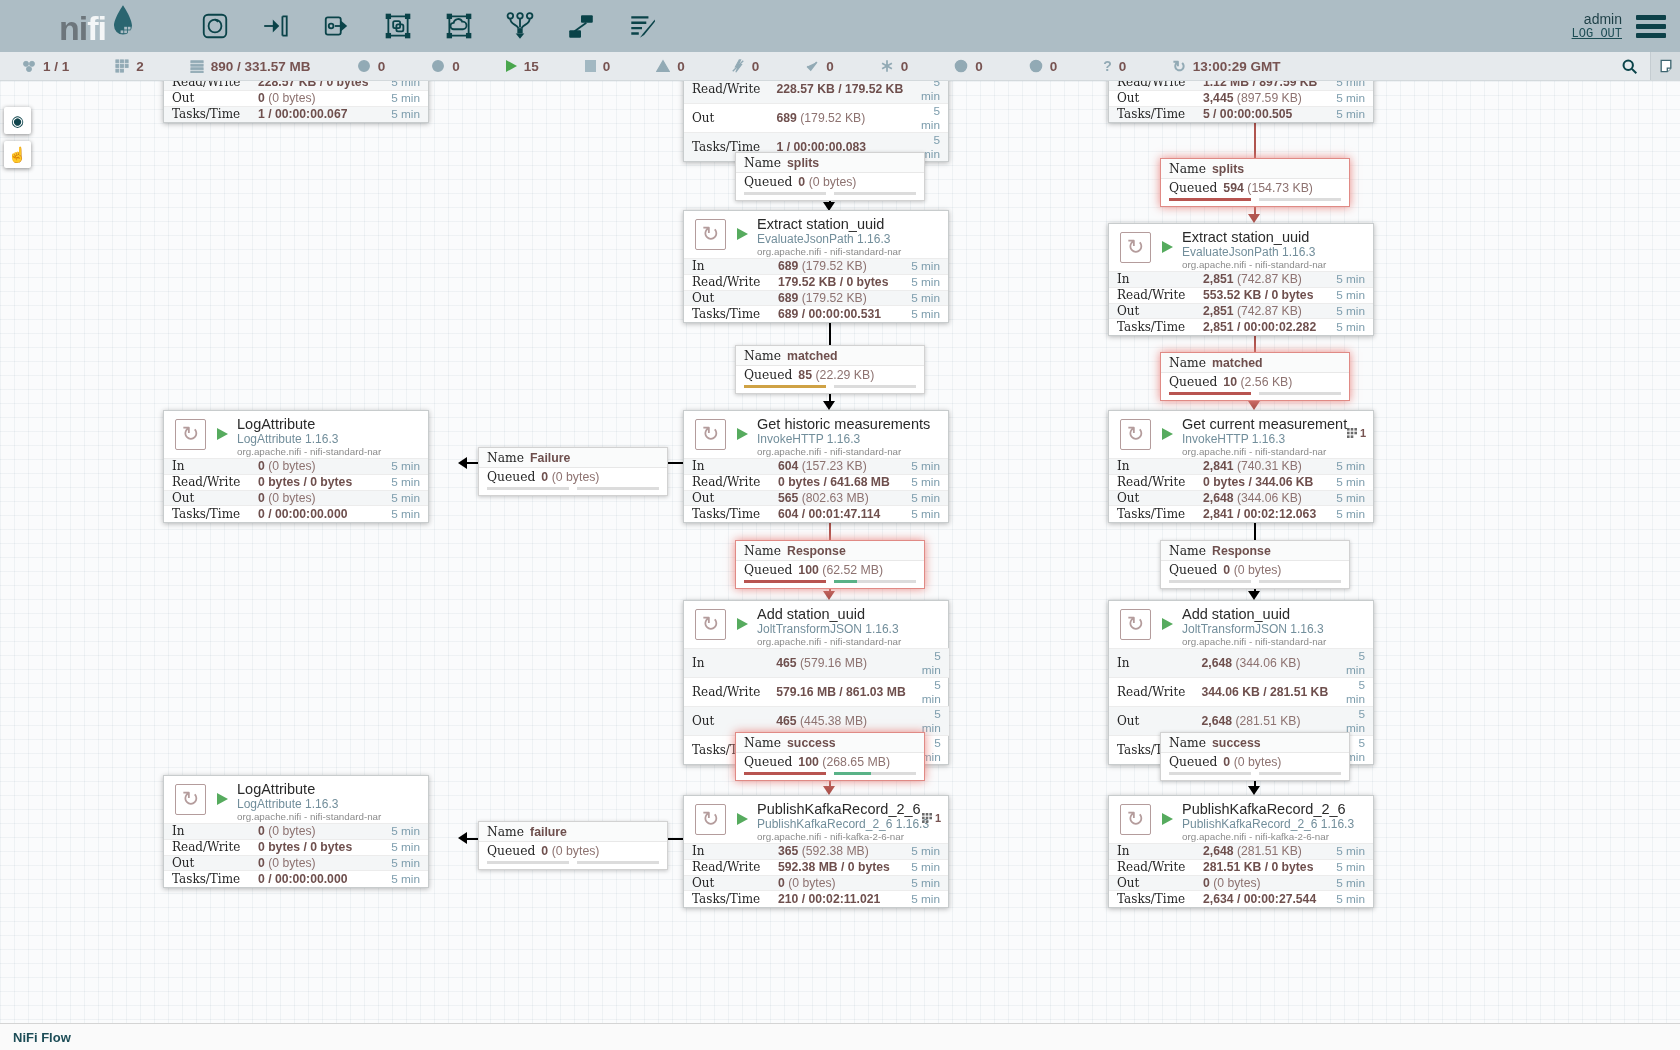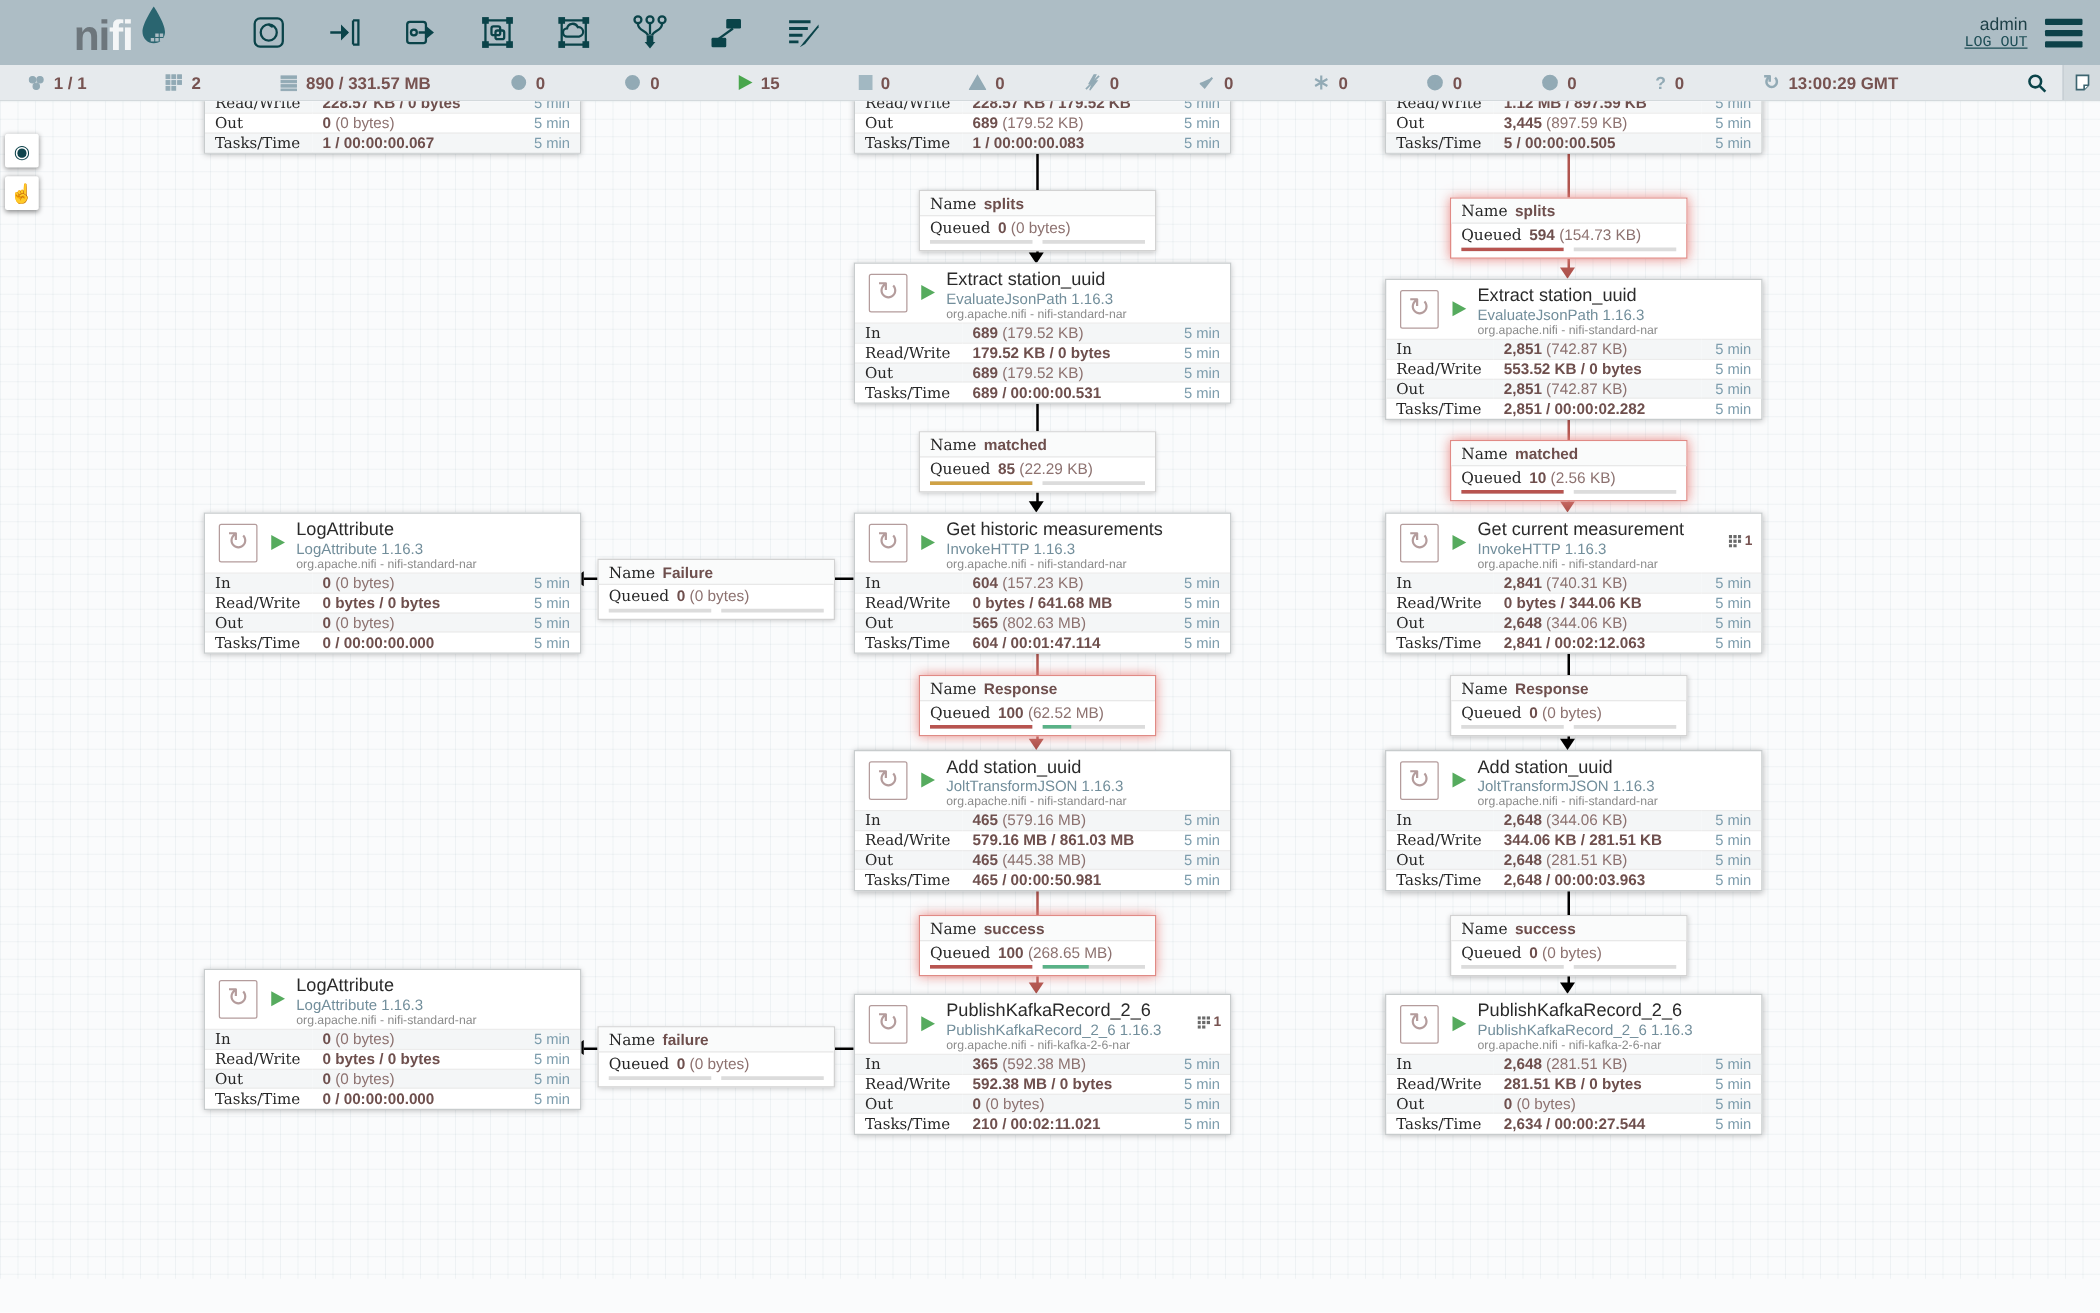--- a/index.html
+++ b/index.html
@@ -18,21 +18,21 @@
   #hdr-right { margin-left:auto; display:flex; align-items:center; margin-right:14px; gap:14px; }
   .user-block { text-align:right; font-size:13px; color:#14444b; }
   .user-name { font-size:14px; color:#1d3f46; }
   .logout { font-size:12px; color:#1d4d55; text-decoration:underline; cursor:pointer;font-family:Liberation Mono, monospace; }
   .hamburger { display:flex; flex-direction:column; gap:4px; cursor:pointer; }
   .hamburger i { width:30px; height:5px; background:#0d4149; border-radius:1px; }
 
   
   #statusbar { position:absolute; left:0; top:52px; right:0; height:29px; background:#e6eaed;
                border-bottom:1px solid #d3d9dc; display:flex; align-items:center; font-size:13.5px; }
-  .st-items { display:flex; align-items:center; gap:63px; margin-left:22px; }
+  .st-items { display:flex; align-items:center; gap:46px; margin-left:22px; }
   .st { display:flex; align-items:center; gap:7px; color:#775351; font-weight:bold; white-space:nowrap; }
   .st .ic { color:#92aab5; display:flex; align-items:center; }
   .st .ic svg { width:14px; height:14px; fill:#92aab5; stroke:#92aab5; }
   .tri-run { width:0; height:0; border-left:11px solid #49a64d; border-top:6.5px solid transparent; border-bottom:6.5px solid transparent; }
   .sq-stop { width:11px; height:12px; background:#a2b8c2; }
   .qmark { color:#92aab5; font-weight:bold; font-size:14px; }
   .refresh-glyph { color:#5b828d; font-size:16px; font-weight:bold; }
   #st-right { margin-left:auto; display:flex; align-items:stretch; height:100%; }
   .search-btn { width:42px; display:flex; align-items:center; justify-content:center; cursor:pointer; }
   .search-btn svg { width:17px; height:17px; stroke:#0a4349; fill:none; stroke-width:2.4; }
@@ -44,21 +44,21 @@
     background-color:#fafbfc;
     background-image:linear-gradient(to right, rgba(40,90,110,0.055) 1px, transparent 1px),
                      linear-gradient(to bottom, rgba(40,90,110,0.055) 1px, transparent 1px);
     background-size:14px 14px; } 
 
   .palette-btn { position:absolute; width:27px; height:27px; background:#fff; border-radius:2px;
       box-shadow:0 1px 4px rgba(0,0,0,.45); display:flex; align-items:center; justify-content:center;
       color:#0f444c; font-size:15px; cursor:pointer; z-index:5; }
 
   
-  .proc { position:absolute; width:302px; background:#fff; border:1px solid #c8cccd;
+  .proc { position:absolute; width:266px; background:#fff; border:1px solid #c8cccd;
           box-shadow:0 1px 5px rgba(0,0,0,.28); z-index:3; }
   .proc-head { position:relative; height:47px; }
   .stamp { position:absolute; left:11px; top:8px; width:31px; height:31px; border:1.5px solid #b49c9c;
            color:#b49c9c; font-size:21px; line-height:27px; text-align:center; border-radius:2px;
            background:#fff; }
   .runarrow { position:absolute; left:53px; top:17px; width:0; height:0;
            border-left:11px solid #56ab5e; border-top:6.5px solid transparent; border-bottom:6.5px solid transparent; }
   .titles { position:absolute; left:73px; top:5px; right:26px; }
   .p-title { font-size:14.5px; color:#2a2a2a; white-space:nowrap; }
   .p-type  { font-size:12px; color:#728e9b; white-space:nowrap; }
@@ -937,14 +937,17 @@
               <td class="lbl">Tasks/Time</td>
               <td class="val allbold">0 / 00:00:00.000</td>
               <td class="win">5 min</td>
             </tr>
       </tbody>
         </table>
     </div>
 
   </div>
 
+  <div id="footer">
+    <span id="breadcrumb">NiFi Flow</span>
+  </div>
 
 </div>
 
 </body></html>

